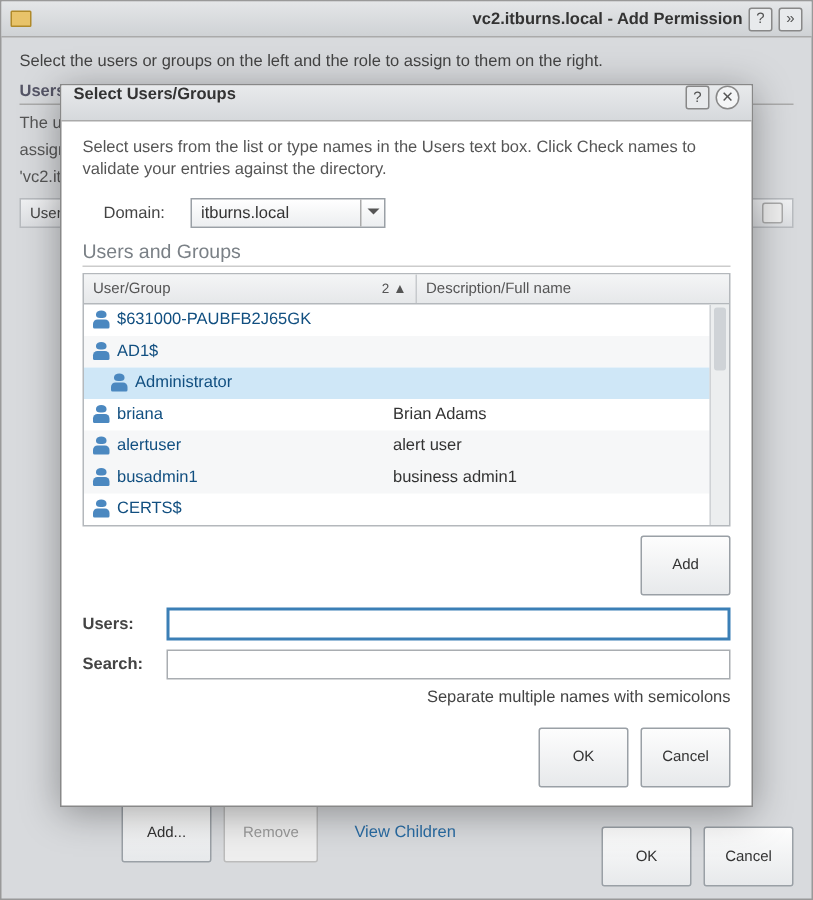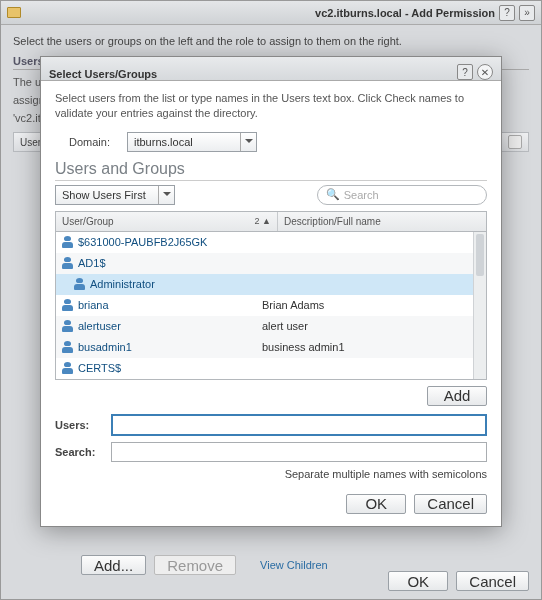--- a/index.html
+++ b/index.html
@@ -63,27 +63,27 @@
 .bg-table-head .spacer { flex:1;}
 .bg-table-head .arrow-btn {
   width:14px;height:14px;border:1px solid #aaa;background:#eee;border-radius:2px;
 }
 .bottom-buttons {
   position:absolute;
   bottom:8px; right:12px;
   display:flex; gap:8px;
 }
 .btn {
-  height:20px;
+  height:40px;
   min-width:60px;
   padding:0 12px;
   background: linear-gradient(#fdfdfd,#e7e9eb);
   border:1px solid #9aa0a6;
   border-radius:2px;
-  font-size:15px;
+  font-size:10px;
   color:#333;
   cursor:pointer;
 }
 .btn.disabled { color:#999; border-color:#bbb; background:#eee; }
 .mid-row {
   position:absolute;
   bottom:24px; left:80px;
   display:flex; align-items:center; gap:8px;
 }
 .link-text { color:#2a6ca3; cursor:pointer; margin-left:16px; }
@@ -100,21 +100,21 @@
 .modal {
   width:462px;
   background:#fff;
   border:1px solid #888;
   box-shadow:0 4px 24px rgba(0,0,0,.35);
 }
 .modal-titlebar {
   height:24px;
   background:linear-gradient(#e8eaec,#d6d9dc);
   border-bottom:1px solid #aaa;
-  display:flex; align-items:flex-end;
+  display:flex; align-items:flex-start;
   padding:0 8px;
 }
 .modal-titlebar .title { font-weight:bold; color:#333; flex:1; }
 .close-icon {
   width:16px;height:16px;border:1px solid #888;border-radius:50%;
   display:inline-flex;align-items:center;justify-content:center;
   margin-left:4px; font-size:10px; color:#555; background:#f4f5f6;
 }
 .modal-body { padding:10px 14px 12px; }
 .instruction { color:#555; margin-bottom:10px; line-height:1.4; }
@@ -123,21 +123,21 @@
 .select {
   height:20px; border:1px solid #9aa0a6; background:linear-gradient(#fff,#eceef0);
   display:flex; align-items:center; padding:0 6px; font-size:11px; color:#333;
   min-width:130px; position:relative;
 }
 .select .caret {
   position:absolute; right:0; top:0; bottom:0; width:16px;
   border-left:1px solid #aaa; display:flex;align-items:center;justify-content:center;
 }
 .caret::after { content:""; border:4px solid transparent; border-top-color:#555; margin-top:3px;}
-.section-title { color:#7a8086; font-size:16px; margin:8px 0 4px; border-bottom:1px solid #ccc; padding-bottom:2px;}
+.section-title { color:#7a8086; font-size:13px; margin:8px 0 4px; border-bottom:1px solid #ccc; padding-bottom:2px;}
 .filters-row { display:flex; align-items:center; margin-bottom:6px; gap:8px; }
 .search-wrap {
   flex:1; max-width:170px; margin-left:auto;
   display:flex; align-items:center;
   border:1px solid #b4b8bc; border-radius:10px; height:20px;
   padding:0 8px;
 }
 .search-wrap .mag { color:#888; font-size:11px; margin-right:4px; }
 .search-wrap input { border:none; outline:none; width:100%; font-size:11px; color:#333; background:transparent; }
 .search-wrap input::placeholder { color:#aaa; }
@@ -233,30 +233,20 @@
       <div class="field-row">
         <label>Domain:</label>
         <div class="select">
           <span>itburns.local</span>
           <span class="caret"></span>
         </div>
       </div>
 
       <div class="section-title">Users and Groups</div>
 
-      <div class="filters-row">
-        <div class="select" style="min-width:120px">
-          <span>Show Users First</span>
-          <span class="caret"></span>
-        </div>
-        <div class="search-wrap">
-          <span class="mag">🔍</span>
-          <input type="text" placeholder="Search" style="">
-        </div>
-      </div>
 
       <div class="grid">
         <div class="grid-head">
           <div class="col col-1">
             <span>User/Group</span>
             <span class="sort-ind">2 ▲</span>
           </div>
           <div class="col col-2">Description/Full name</div>
         </div>
         <div class="grid-body" id="grid-body">

